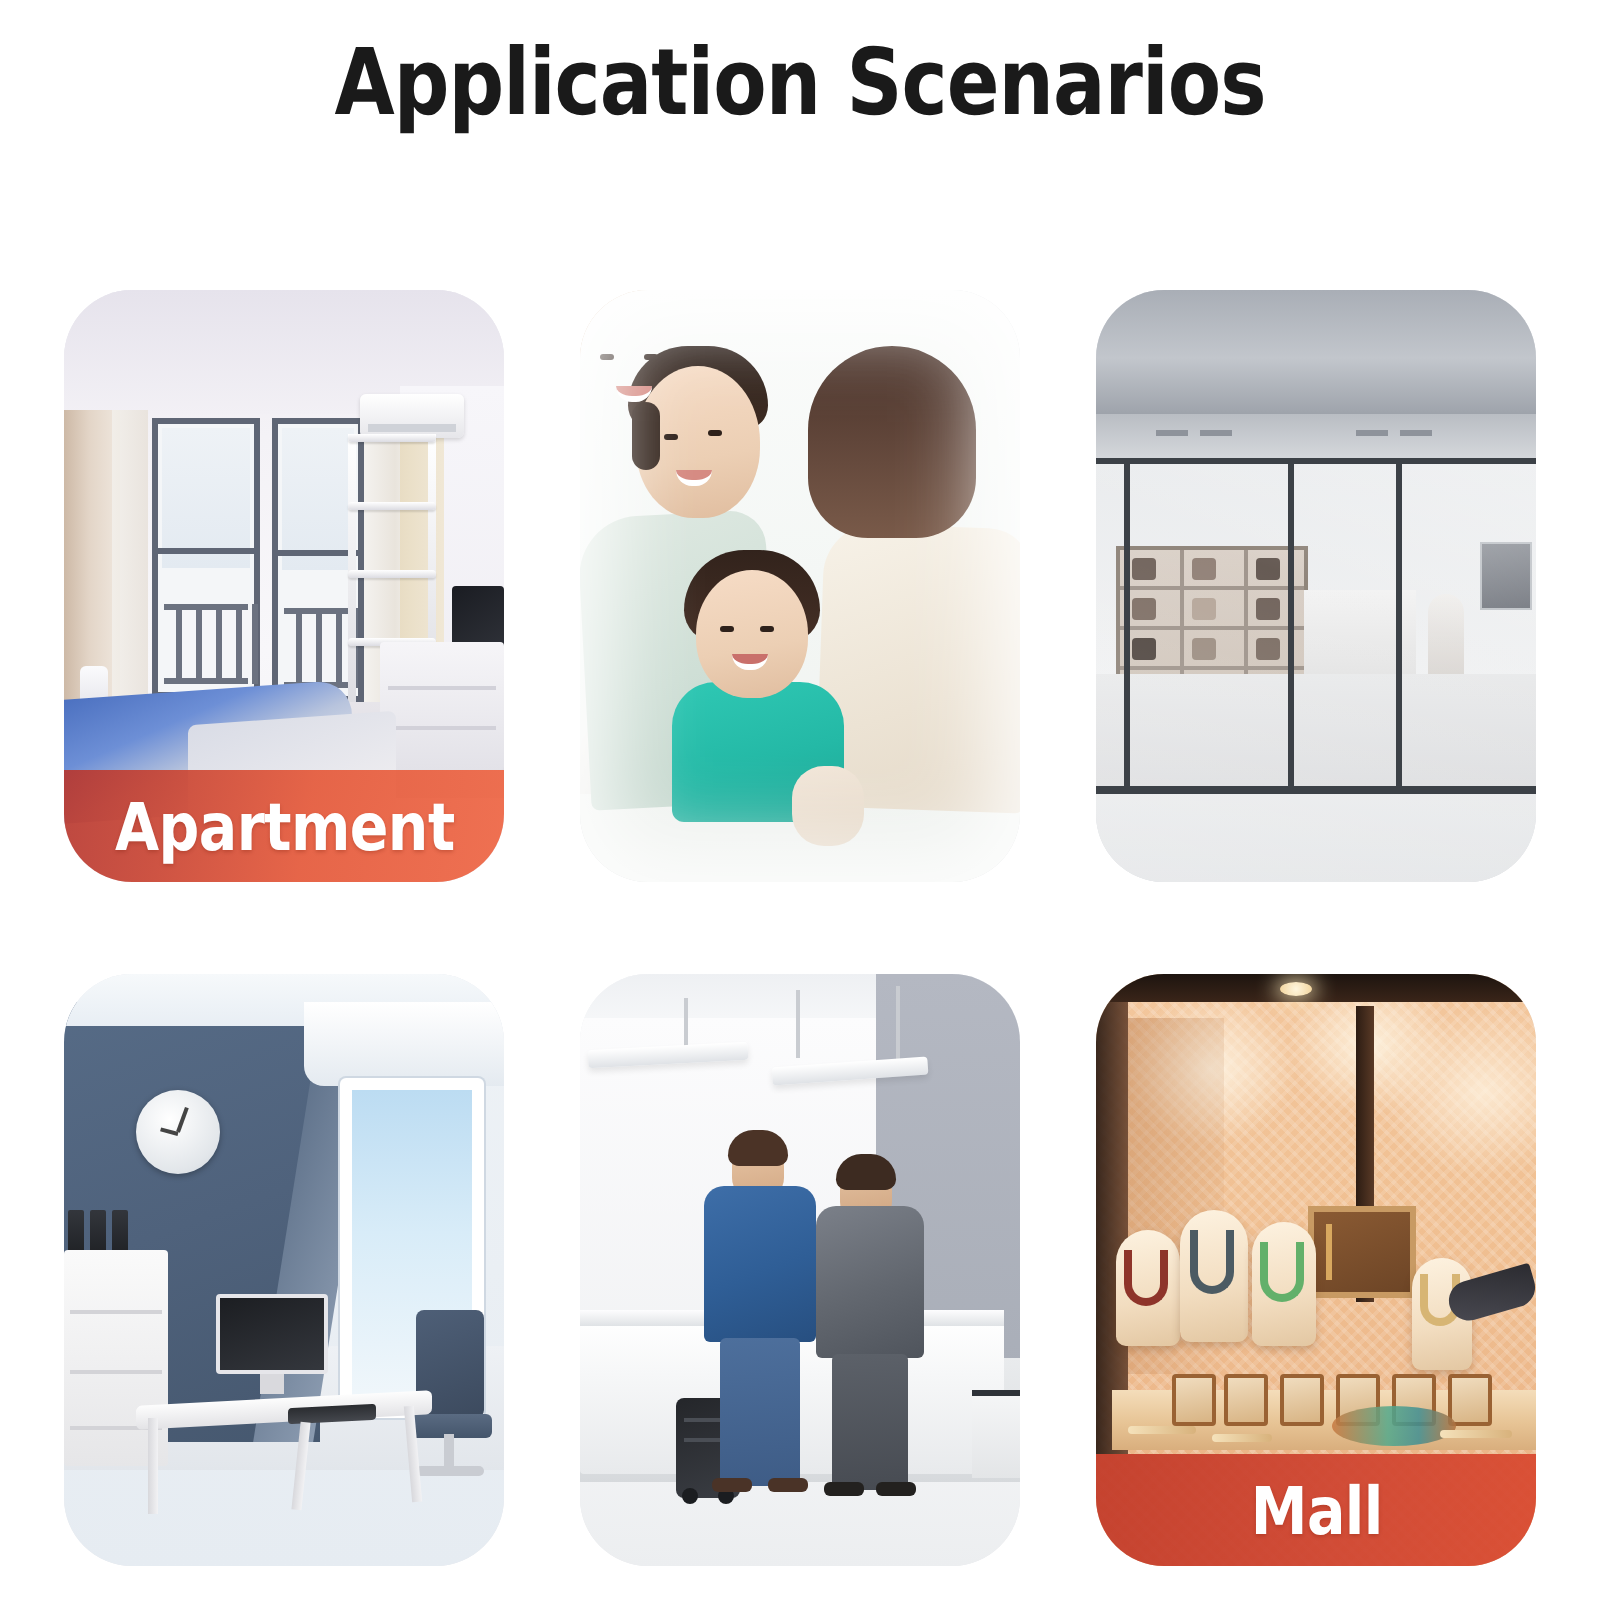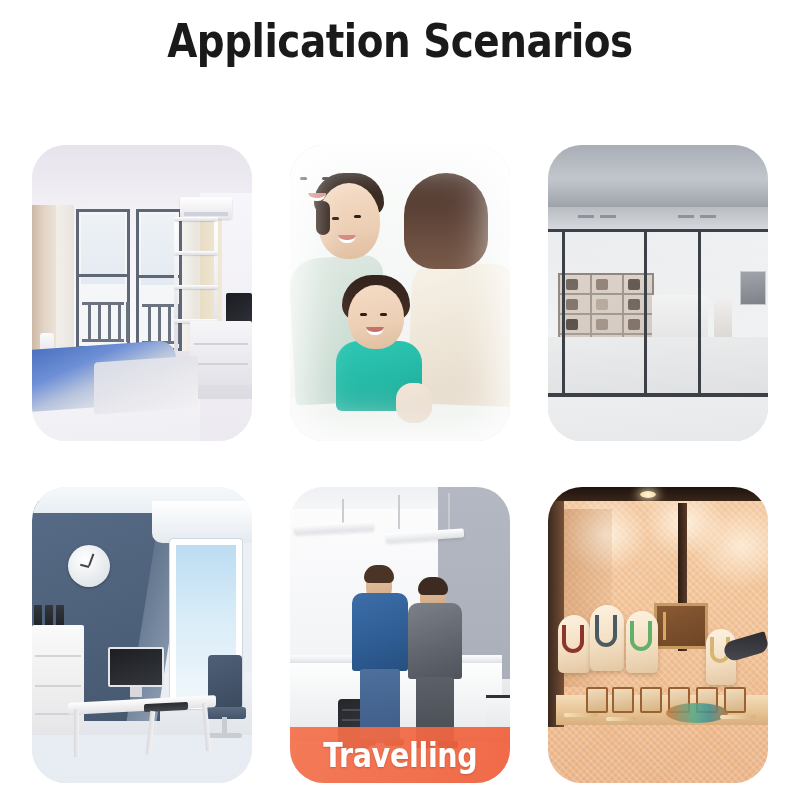--- a/index.html
+++ b/index.html
@@ -291,20 +291,24 @@
             <i style="top:102px"></i>
             <i style="top:140px"></i>
         </div>
         <div class="ap-tv"></div>
         <div class="ap-floor"></div>
         <div class="ap-dresser"></div>
         <div class="ap-lamp"></div>
         <div class="ap-bed"></div>
         <div class="ap-bed2"></div>
       </div>
+      <div class="label-band">
+        <div class="band-fill"></div>
+        <span class="label-text">Apartment</span>
+      </div>
     </div>
 
     <div class="card home">
       <div class="scene">
         <div class="hm-bg"></div>
 
         <div class="figure dad-leg"></div>
         <div class="figure mom-leg"></div>
         <div class="figure tan-pant"></div>
 
@@ -462,24 +466,20 @@
 
         <div class="tv-man">
           <div class="t-head" style="left:130px; top:96px; background:linear-gradient(170deg,#e4c2a1,#cfa480);"></div>
           <div class="hair" style="left:128px; top:90px; width:30px; height:18px; border-radius:14px 14px 6px 6px; background:#3d2b21;"></div>
           <div class="t-jacket" style="left:118px; top:116px; width:54px; height:76px; background:linear-gradient(160deg,#7b8089 0%,#62676f 55%,#4f545c 100%);"></div>
           <div class="t-legs" style="left:126px; top:190px; width:38px; height:68px; background:linear-gradient(175deg,#5c6169,#474b52);"></div>
           <div class="t-shoe" style="left:122px; top:254px; width:20px; background:#23211f;"></div>
           <div class="t-shoe" style="left:148px; top:254px; width:20px; background:#23211f;"></div>
         </div>
       </div>
-      <div class="label-band">
-        <div class="band-fill"></div>
-        <span class="label-text">Travelling</span>
-      </div>
     </div>
 
     <div class="card mall">
       <div class="scene">
         <div class="ml-bg"></div>
         <div class="ml-tex"></div>
         <div class="ml-glow"></div>
         <div class="ml-corner"></div>
         <div class="ml-topdark"></div>
         <div class="ml-spot"></div>
@@ -511,16 +511,20 @@
         <div class="ml-case" style="left:120px;"></div>
         <div class="ml-case" style="left:148px;"></div>
         <div class="ml-case" style="left:176px;"></div>
 
         <div class="ml-beads"></div>
         <div class="ml-chain" style="left:16px;  bottom:66px; width:34px;"></div>
         <div class="ml-chain" style="left:58px;  bottom:62px; width:30px;"></div>
         <div class="ml-chain" style="right:12px; bottom:64px; width:36px;"></div>
         <div class="ml-hand"></div>
       </div>
+      <div class="label-band">
+        <div class="band-fill"></div>
+        <span class="label-text">Mall</span>
+      </div>
     </div>
 
   </div>
 </div>
 
 </body></html>

